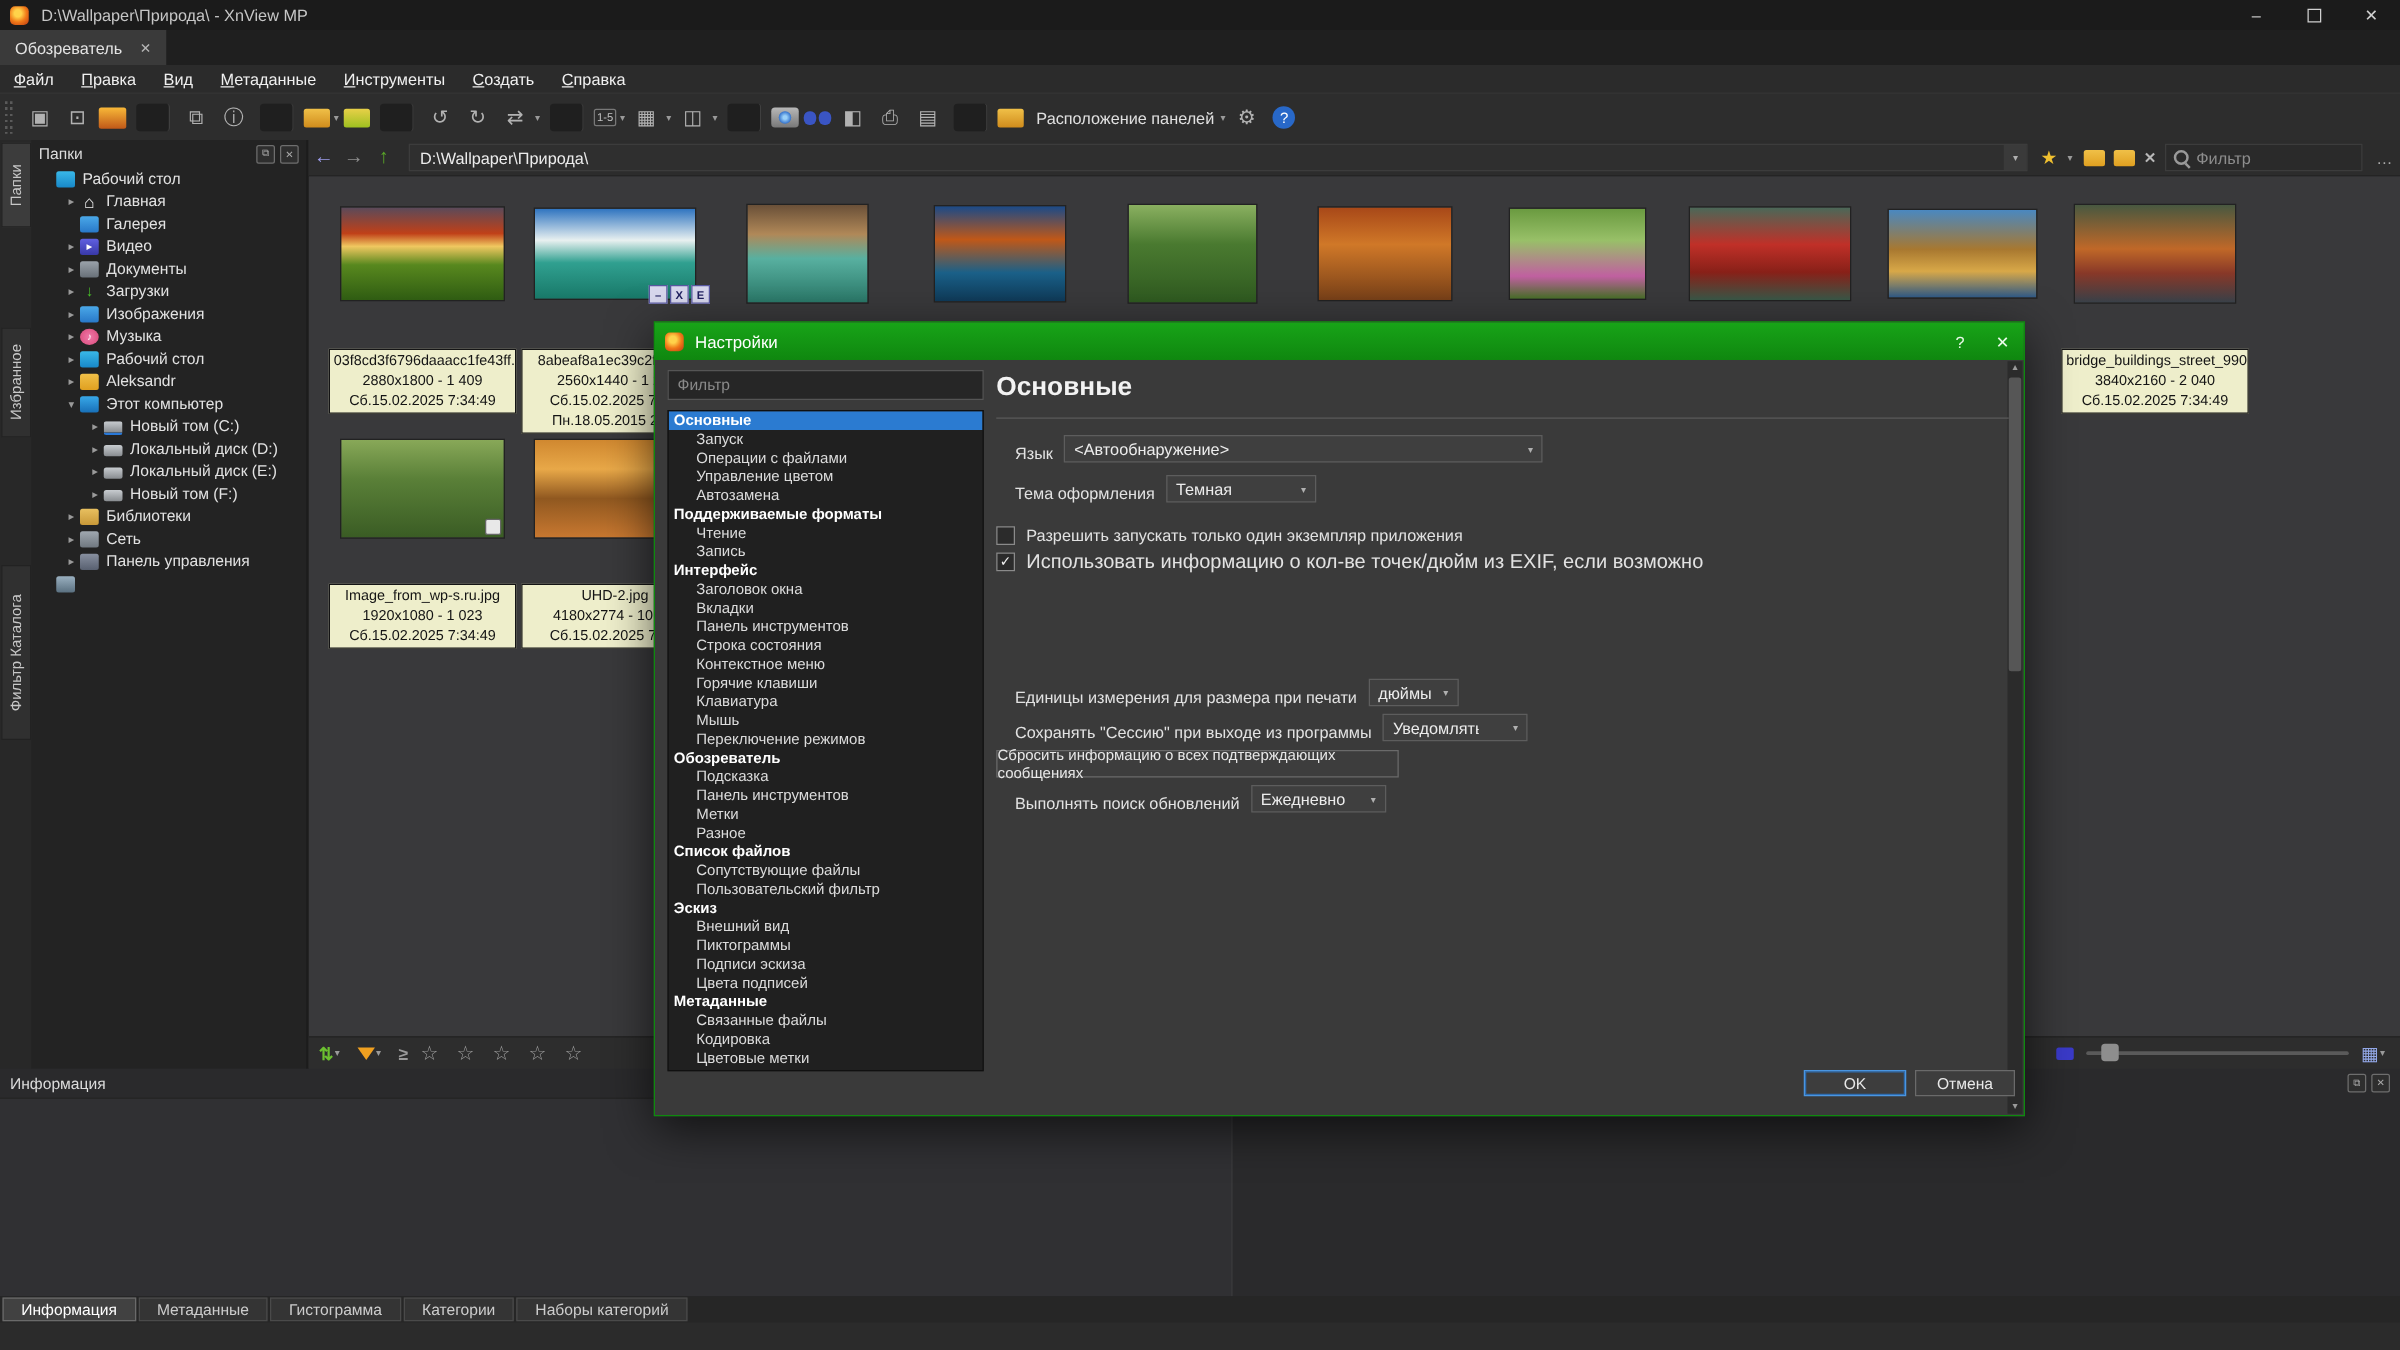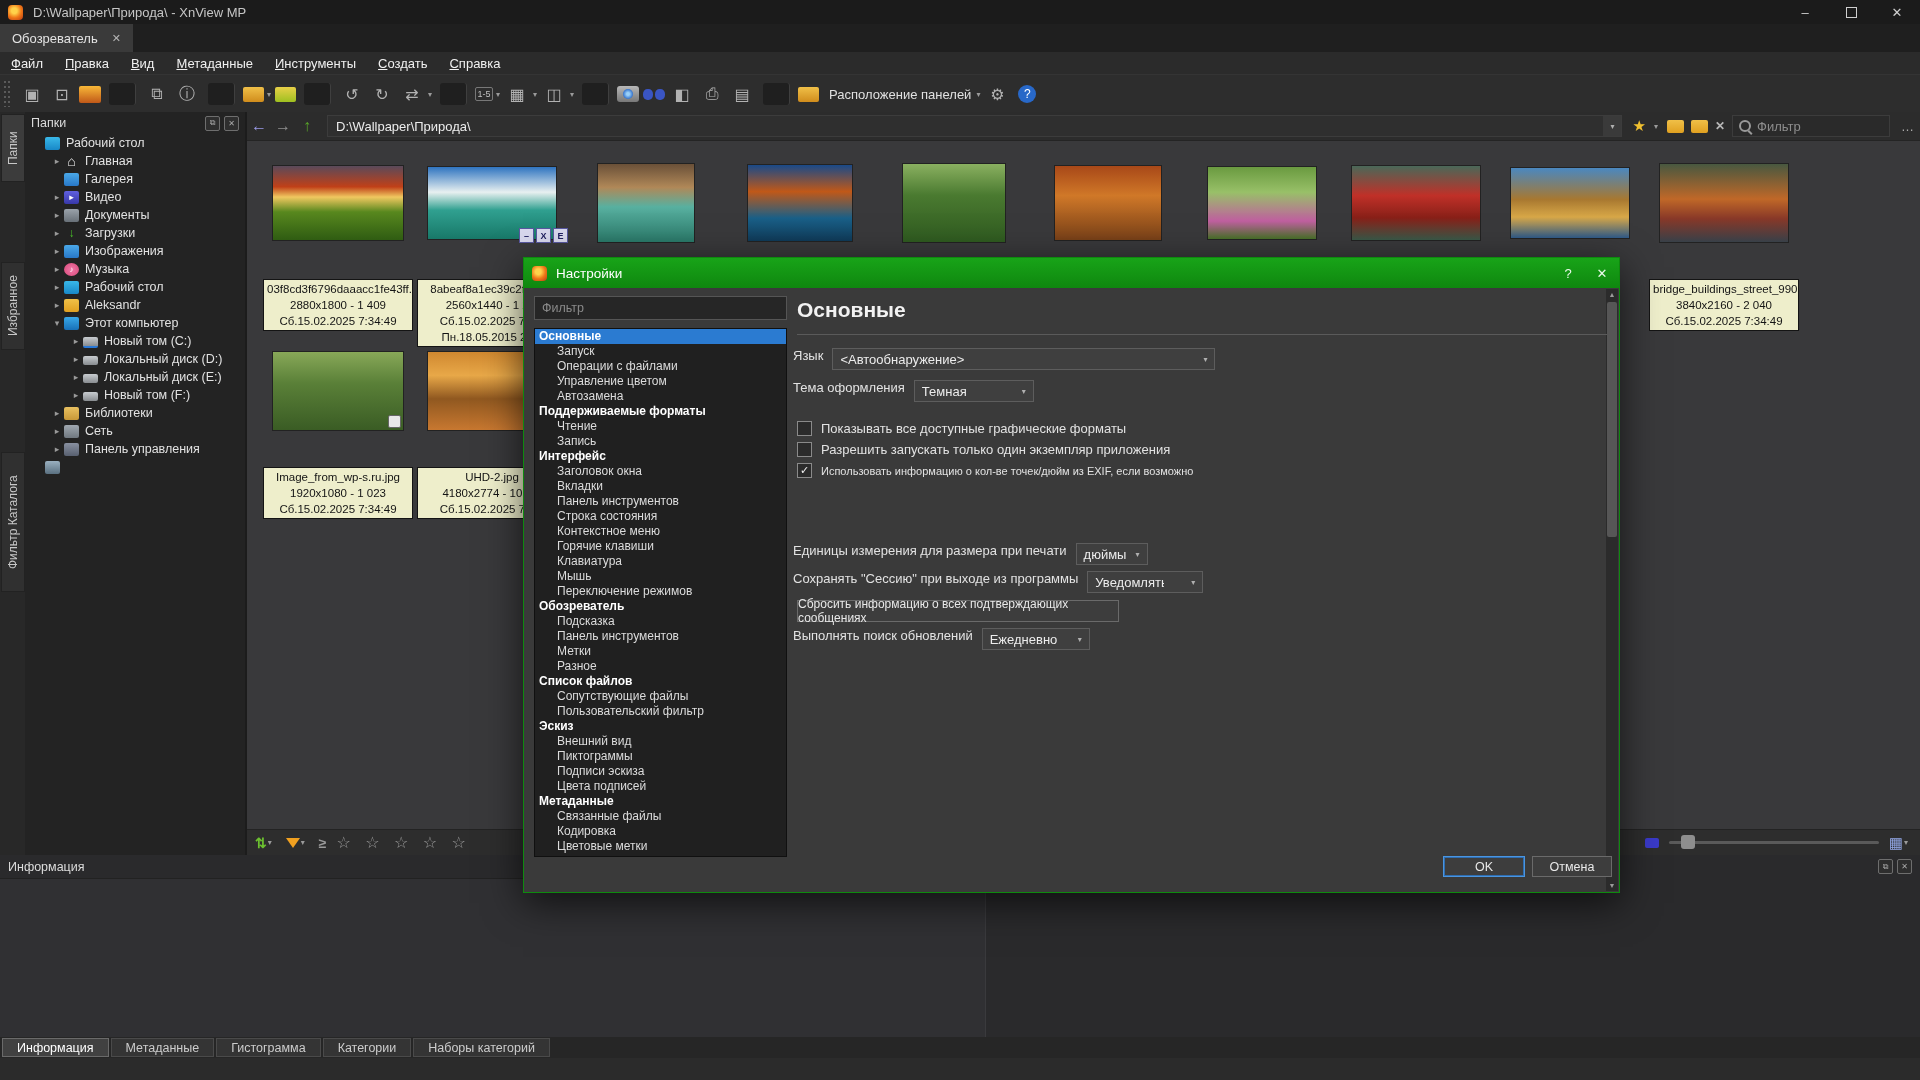--- a/index.html
+++ b/index.html
@@ -179,21 +179,21 @@
   .dtrow{height:15px;line-height:15px;font-size:12px;color:#dcdcdc;white-space:nowrap;}
   .dtrow.group{font-weight:bold;color:#fff;padding-left:4px;}
   .dtrow.child{padding-left:22px;}
   .dtrow.selected{background:#2b7bd1;color:#fff;}
   .dscroll{position:absolute;right:1px;top:1px;bottom:1px;width:12px;background:#2b2b2b;}
   .dscroll .sarr{height:11px;text-align:center;font-size:7px;color:#9a9a9a;line-height:11px;}
   .dscroll .sthumb{position:absolute;left:1px;right:1px;top:13px;height:235px;background:#565656;border-radius:2px;}
   .dscroll .sarr.down{position:absolute;bottom:0;left:0;right:0;}
   .dlg-head{position:absolute;left:273px;top:10px;font-size:21px;font-weight:bold;color:#f2f2f2;}
   .dlg-hr{position:absolute;left:273px;right:12px;top:46px;border-top:1px solid #5a5a5a;}
-  .drow{position:absolute;left:269px;display:flex;align-items:flex-start;font-size:13px;color:#e2e2e2;}
+  .drow{position:absolute;left:288px;display:flex;align-items:flex-end;font-size:13px;color:#e2e2e2;}
   .combo{height:22px;background:#3f3f3f;border:1px solid #5d5d5d;display:inline-flex;align-items:center;
          font-size:13px;color:#ececec;box-sizing:border-box;}
   .combo .val{padding-left:7px;flex:1;white-space:nowrap;overflow:hidden;}
   .combo .carr{background:transparent;}
   .cb{width:13px;height:13px;background:#2b2b2b;border:1px solid #8a8a8a;flex:none;margin-right:9px;
       display:flex;align-items:center;justify-content:center;font-size:11px;color:#f2f2f2;}
   .cb.checked::after{content:"✓";}
   .dlg-btn{position:absolute;height:21px;background:#3d3d3d;border:1px solid #6a6a6a;color:#e8e8e8;
            font-size:12.5px;display:flex;align-items:center;justify-content:center;box-sizing:border-box;}
   .resetbtn{left:273px;top:312px;width:322px;height:22px;font-size:12px;}
@@ -720,29 +720,25 @@
       <div class="drow" style="top:92px;">
         <span>Тема оформления</span>
         <span class="combo" style="width:120px;margin-left:9px;">
           <span class="val">Темная</span>
           <span class="carr">▾</span>
         </span>
       </div>
 
       <div style="position:absolute;left:273px;top:130px;">
 
-      <div style="display:flex;align-items:center;height:21px;font-size:13px;color:#e2e2e2;">
-            <span class="cb"></span>
-            <span>Показывать все доступные графические форматы</span>
-          </div>
           <div style="display:flex;align-items:center;height:21px;font-size:13px;color:#e2e2e2;">
             <span class="cb"></span>
             <span>Разрешить запускать только один экземпляр приложения</span>
           </div>
-          <div style="display:flex;align-items:center;height:21px;font-size:11px;color:#e2e2e2;">
+          <div style="display:flex;align-items:center;height:21px;font-size:16px;color:#e2e2e2;">
             <span class="cb checked"></span>
             <span>Использовать информацию о кол-ве точек/дюйм из EXIF, если возможно</span>
           </div>
         </div>
 
       <div class="drow" style="top:255px;">
         <span>Единицы измерения для размера при печати</span>
         <span class="combo" style="width:72px;margin-left:9px;">
           <span class="val">дюймы</span>
           <span class="carr">▾</span>

